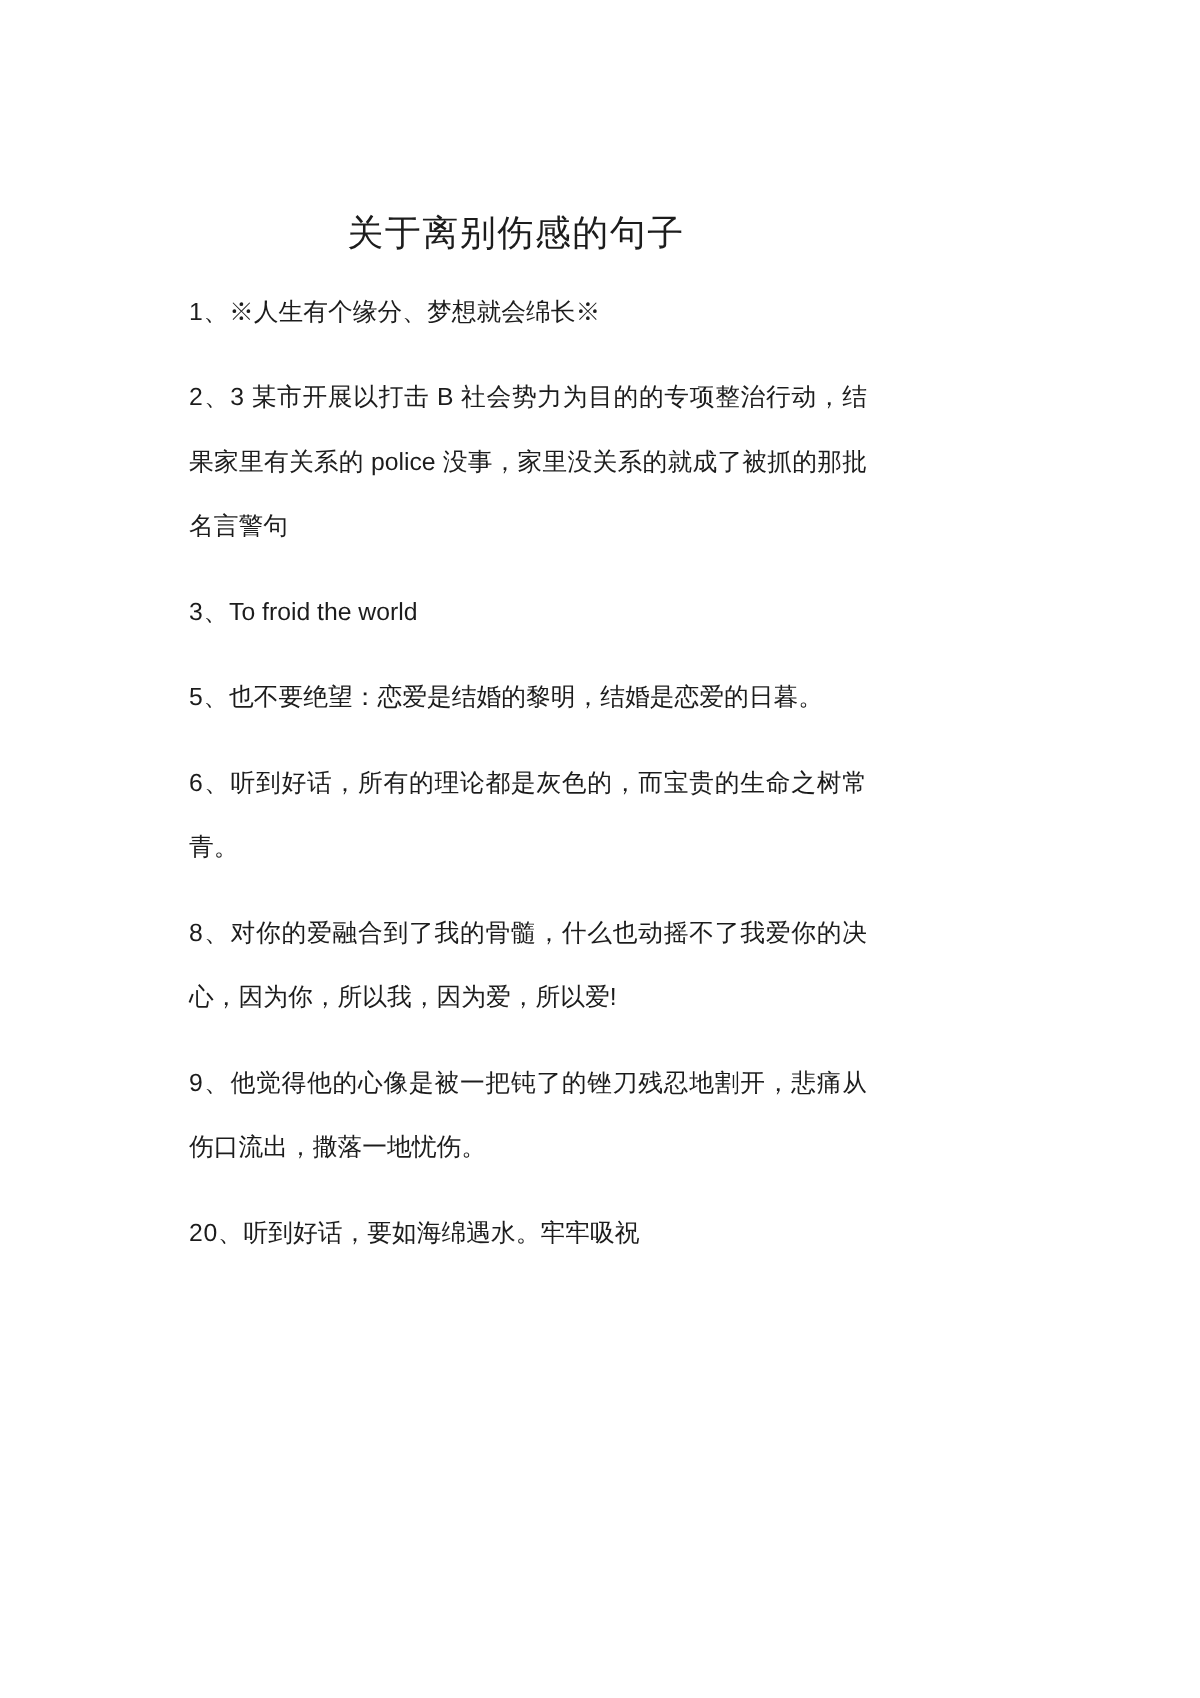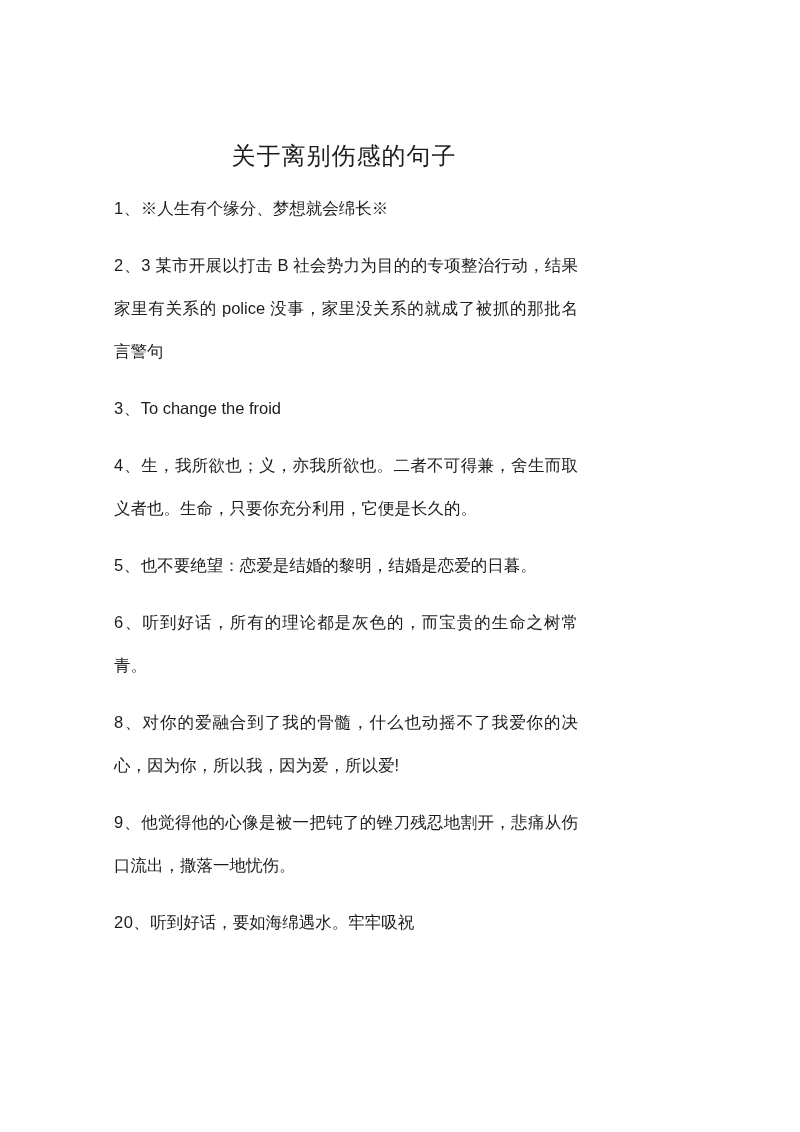--- a/index.html
+++ b/index.html
@@ -28,44 +28,43 @@
     line-height: 43px;
     text-align: center;
     margin: 0 0 10px 0;
     letter-spacing: 1px;
     white-space: nowrap;
   }
   .doc-para {
     font-size: 16.5px;
     font-weight: 400;
     line-height: 43px;
-    margin: 0 0 14px 4px;
+    margin: 0 0 14px 16px;
     text-align: justify;
     word-break: normal;
     overflow-wrap: break-word;
   }
   .item-number {
     font-family: "Liberation Sans", sans-serif;
     letter-spacing: 0.5px;
   }
 </style>
 </head>
 <body>
 
 <div class="doc-page">
 
   <h1 class="doc-title">关于离别伤感的句子</h1>
 
   <p class="doc-para"><span class="item-number">1、</span><span>※人生有个缘分、梦想就会绵长※</span></p>
 
   <p class="doc-para"><span class="item-number">2、</span><span>3 某市开展以打击 B 社会势力为目的的专项整治行动，结果家里有关系的 police 没事，家里没关系的就成了被抓的那批名言警句</span></p>
 
-  <p class="doc-para"><span class="item-number">3、</span><span>To change the froid</span></p>
+  <p class="doc-para"><span class="item-number">3、</span><span>To froid the world</span></p>
 
-  <p class="doc-para"><span class="item-number">4、</span><span>生，我所欲也；义，亦我所欲也。二者不可得兼，舍生而取义者也。生命，只要你充分利用，它便是长久的。</span></p>
 
   <p class="doc-para"><span class="item-number">5、</span><span>也不要绝望：恋爱是结婚的黎明，结婚是恋爱的日暮。</span></p>
 
   <p class="doc-para"><span class="item-number">6、</span><span>听到好话，所有的理论都是灰色的，而宝贵的生命之树常青。</span></p>
 
 
   <p class="doc-para"><span class="item-number">8、</span><span>对你的爱融合到了我的骨髓，什么也动摇不了我爱你的决心，因为你，所以我，因为爱，所以爱!</span></p>
 
   <p class="doc-para"><span class="item-number">9、</span><span>他觉得他的心像是被一把钝了的锉刀残忍地割开，悲痛从伤口流出，撒落一地忧伤。</span></p>
 

